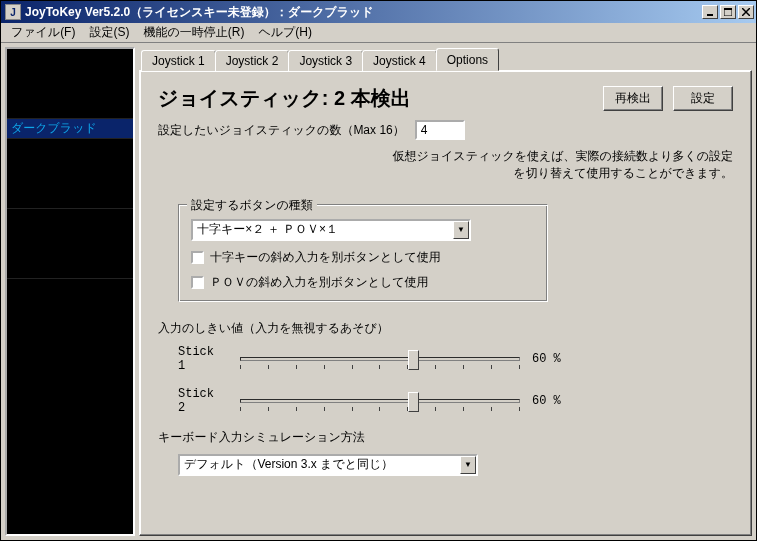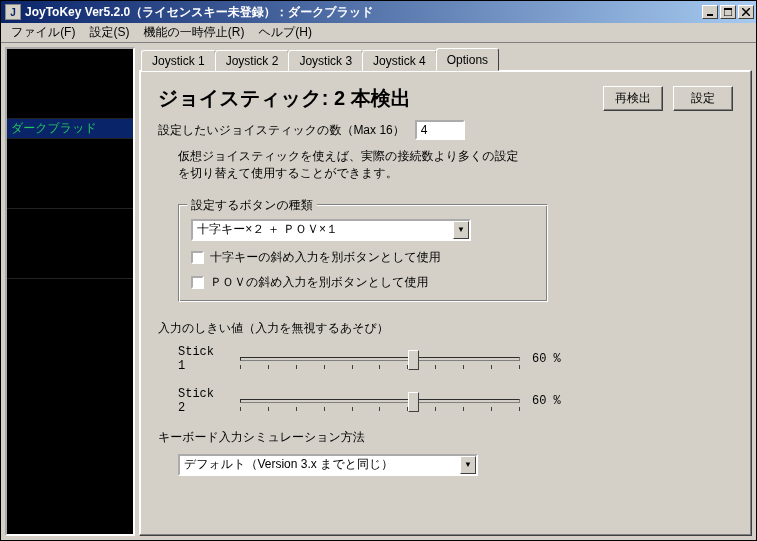--- a/index.html
+++ b/index.html
@@ -81,21 +81,21 @@
   .profile-item {
     padding: 2px 4px;
     color: #fff;
     border-bottom: 1px solid #222;
     height: 70px;
     display: flex;
     align-items: flex-end;
   }
   .profile-item.selected {
     background: #0a246a;
-    color: #22c55e;
+    color: #0ea5e9;
     height: auto;
     padding: 1px 4px;
     align-items: center;
   }
   .profile-item.blank { flex: 1; }
   .sidebar-btns {
     display: flex;
     gap: 2px;
     margin-top: 4px;
   }
@@ -156,21 +156,21 @@
     border-bottom-color: #404040;
     box-shadow: inset -1px -1px 0 #808080, inset 1px 1px 0 #fff;
     flex: 1;
     padding: 14px 18px;
     background: #d4d0c8;
     position: relative;
     z-index: 1;
   }
   .row { display: flex; align-items: center; gap: 10px; margin-bottom: 8px; }
   .heading { font-weight: bold; font-size: 20px; }
-  .subtext { margin-left: 20px; line-height: 1.4; margin-bottom: 22px; }
+  .subtext { margin-left: 20px; line-height: 1.4; margin-bottom: 22px; text-align: right; }
   .input-text {
     border: 2px inset #fff;
     background: #fff;
     padding: 2px 4px;
     width: 50px;
     height: 20px;
     font-size: 12px;
   }
   .groupbox {
     border: 1px solid #808080;

